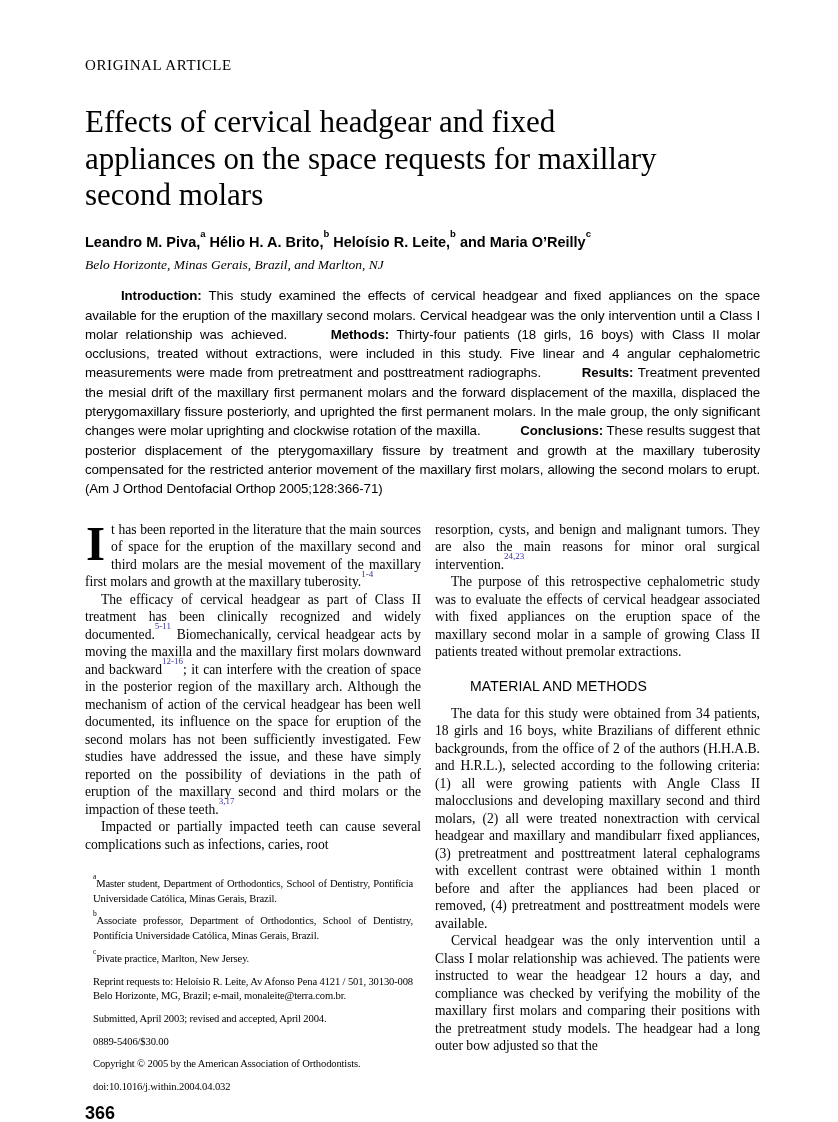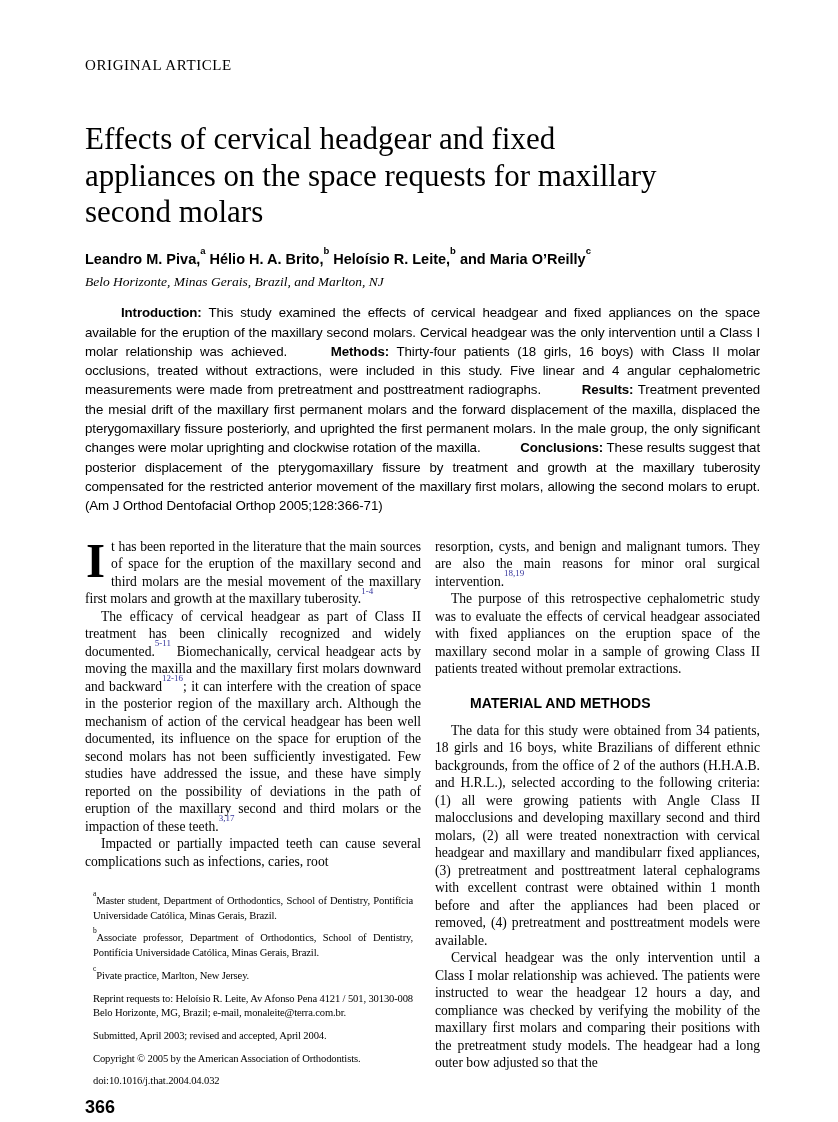--- a/index.html
+++ b/index.html
@@ -2,21 +2,21 @@
 <html><head>
 <meta charset="utf-8">
 <style>
   html,body{margin:0;padding:0;background:#ffffff;}
   .page{
     width:838px;height:1122px;background:#ffffff;color:#000;
     box-sizing:border-box;padding:57px 78px 0 85px;position:relative;
     font-family:"Liberation Serif", serif;overflow:hidden;
   }
   .kicker{font-size:15px;letter-spacing:0.6px;}
-  .title{margin-top:47px;font-size:31px;line-height:36.5px;font-weight:normal;}
+  .title{margin-top:30px;font-size:31px;line-height:36.5px;font-weight:normal;}
   .title span{display:block;}
   .authors{margin-top:15px;font-family:"Liberation Sans", sans-serif;font-weight:bold;font-size:14.5px;}
   .affiliation{margin-top:7px;font-style:italic;font-size:13.5px;}
   .abstract{
     margin-top:13px;font-family:"Liberation Sans", sans-serif;font-size:13.3px;
     line-height:19.3px;text-align:justify;letter-spacing:-0.1px;
   }
   .seg-b{font-weight:bold;padding-left:36px;}
   .columns{display:flex;gap:14px;margin-top:22px;}
   .col-left{width:336px;flex:none;display:flex;flex-direction:column;}
@@ -24,21 +24,21 @@
   .bodytext p{font-size:13.6px;line-height:17.5px;text-align:justify;margin:0;}
   p.indent{text-indent:16px;}
   sup{line-height:0;position:relative;top:-4px;font-size:9px;}
   sup.seg-sup{color:#33339b;}
   sup.seg-supa{font-size:9.5px;top:-4.5px;}
   .dropcap{
     float:left;font-weight:bold;font-size:49px;line-height:40px;
     padding:3px 6px 0 1px;
   }
   .section-heading{
-    font-family:"Liberation Sans", sans-serif;font-weight:bold;font-size:14px;
+    font-family:"Liberation Sans", sans-serif;font-weight:normal;font-size:14px;
     margin:17px 0 11px 0;letter-spacing:0.1px;padding-left:35px;
   }
   .footnotes{margin-top:16px;font-size:10.6px;line-height:14.7px;text-align:justify;letter-spacing:-0.15px;}
   .footnotes div{margin:8px;}
   .footnotes sup{font-size:7.5px;top:-3.5px;}
   .pagenum{margin-top:0;font-family:"Liberation Sans", sans-serif;font-weight:bold;font-size:18px;}
 </style>
 </head>
 <body>
 
@@ -64,29 +64,30 @@
       <p><span class="dropcap">I</span><span>t has been reported in the literature that the main sources of space for the eruption of the maxillary second and third molars are the mesial movement of the maxillary first molars and growth at the maxillary tuberosity.<sup class="seg-sup">1-4</sup></span></p>
       <p class="indent">The efficacy of cervical headgear as part of Class II treatment has been clinically recognized and widely documented.<sup class="seg-sup">5-11</sup> Biomechanically, cervical headgear acts by moving the maxilla and the maxillary first molars downward and backward<sup class="seg-sup">12-16</sup>; it can interfere with the creation of space in the posterior region of the maxillary arch. Although the mechanism of action of the cervical headgear has been well documented, its influence on the space for eruption of the second molars has not been sufficiently investigated. Few studies have addressed the issue, and these have simply reported on the possibility of deviations in the path of eruption of the maxillary second and third molars or the impaction of these teeth.<sup class="seg-sup">3,17</sup></p>
       <p class="indent">Impacted or partially impacted teeth can cause several complications such as infections, caries, root</p>
 
       <div class="footnotes">
         <div><sup class="seg-supa">a</sup>Master student, Department of Orthodontics, School of Dentistry, Pontifícia Universidade Católica, Minas Gerais, Brazil.</div>
         <div><sup class="seg-supa">b</sup>Associate professor, Department of Orthodontics, School of Dentistry, Pontifícia Universidade Católica, Minas Gerais, Brazil.</div>
         <div><sup class="seg-supa">c</sup>Pivate practice, Marlton, New Jersey.</div>
         <div>Reprint requests to: Heloísio R. Leite, Av Afonso Pena 4121 / 501, 30130-008 Belo Horizonte, MG, Brazil; e-mail, monaleite@terra.com.br.</div>
         <div>Submitted, April 2003; revised and accepted, April 2004.</div>
+        <div>0889-5406/$30.00</div>
         <div>Copyright © 2005 by the American Association of Orthodontists.</div>
-        <div>doi:10.1016/j.that.2004.04.032</div>
+        <div>doi:10.1016/j.within.2004.04.032</div>
       </div>
 
       <div class="pagenum">366</div>
     </div>
 
     <div class="col-right">
-      <p>resorption, cysts, and benign and malignant tumors. They are also the main reasons for minor oral surgical intervention.<sup class="seg-sup">18,19</sup></p>
+      <p>resorption, cysts, and benign and malignant tumors. They are also the main reasons for minor oral surgical intervention.<sup class="seg-sup">24,23</sup></p>
       <p class="indent">The purpose of this retrospective cephalometric study was to evaluate the effects of cervical headgear associated with fixed appliances on the eruption space of the maxillary second molar in a sample of growing Class II patients treated without premolar extractions.</p>
       <h2 class="section-heading">MATERIAL AND METHODS</h2>
       <p class="indent">The data for this study were obtained from 34 patients, 18 girls and 16 boys, white Brazilians of different ethnic backgrounds, from the office of 2 of the authors (H.H.A.B. and H.R.L.), selected according to the following criteria: (1) all were growing patients with Angle Class II malocclusions and developing maxillary second and third molars, (2) all were treated nonextraction with cervical headgear and maxillary and mandibularr fixed appliances, (3) pretreatment and posttreatment lateral cephalograms with excellent contrast were obtained within 1 month before and after the appliances had been placed or removed, (4) pretreatment and posttreatment models were available.</p>
       <p class="indent">Cervical headgear was the only intervention until a Class I molar relationship was achieved. The patients were instructed to wear the headgear 12 hours a day, and compliance was checked by verifying the mobility of the maxillary first molars and comparing their positions with the pretreatment study models. The headgear had a long outer bow adjusted so that the</p>
     </div>
 
   </div>
 </div>
 
 </body></html>

